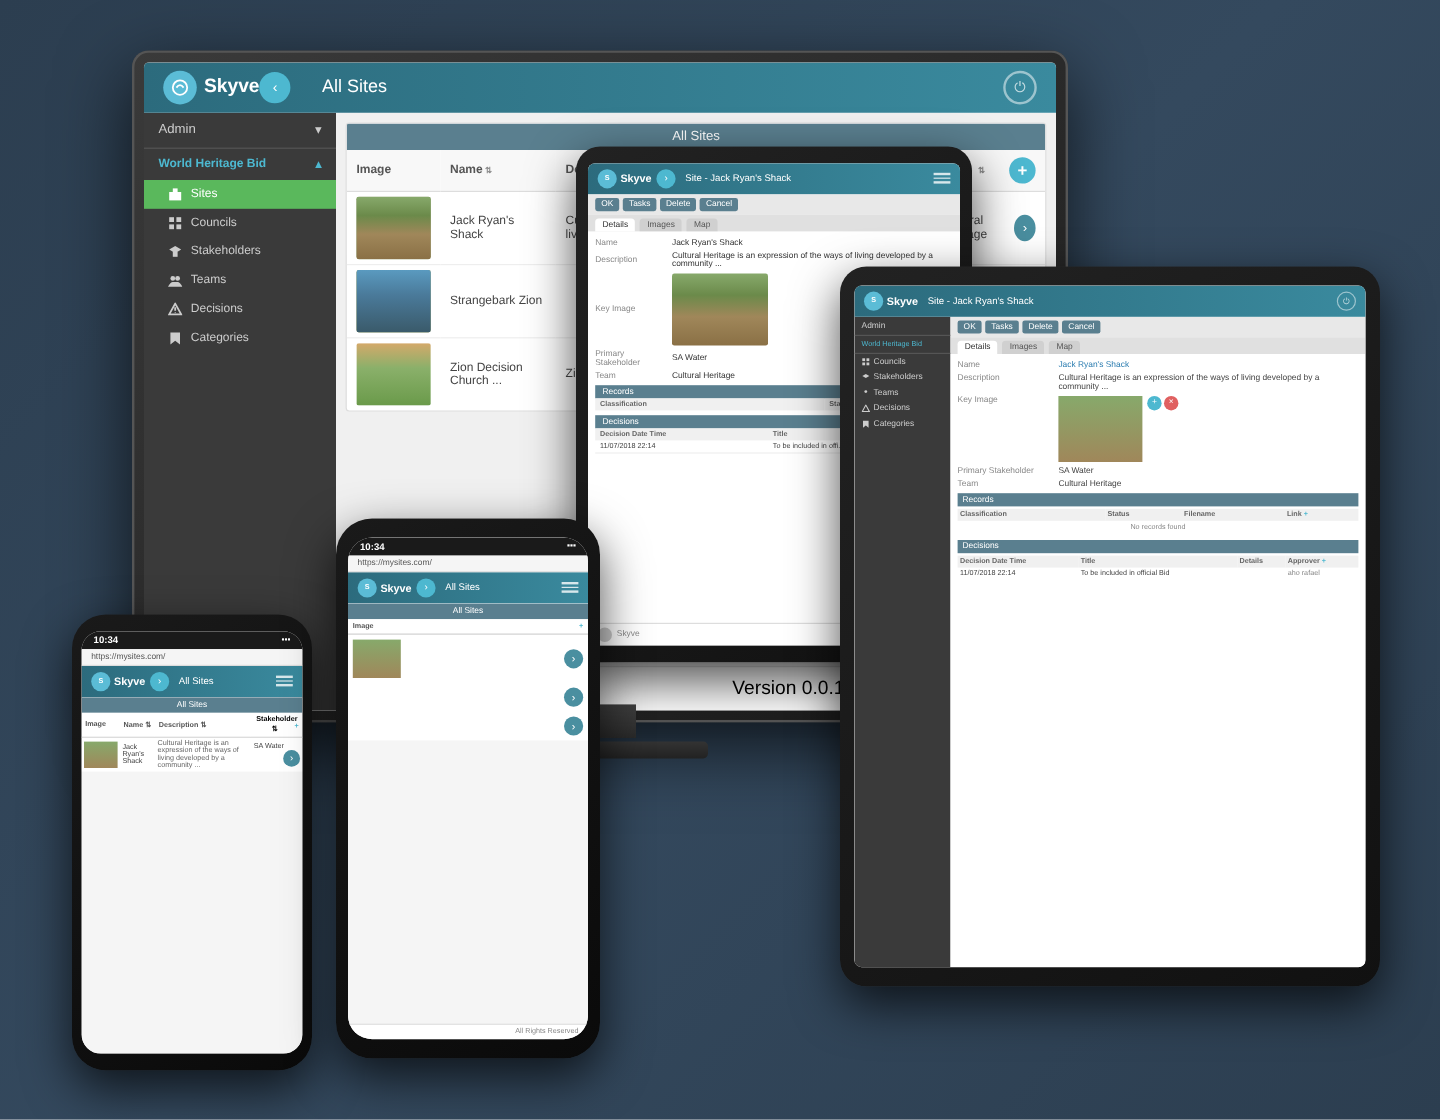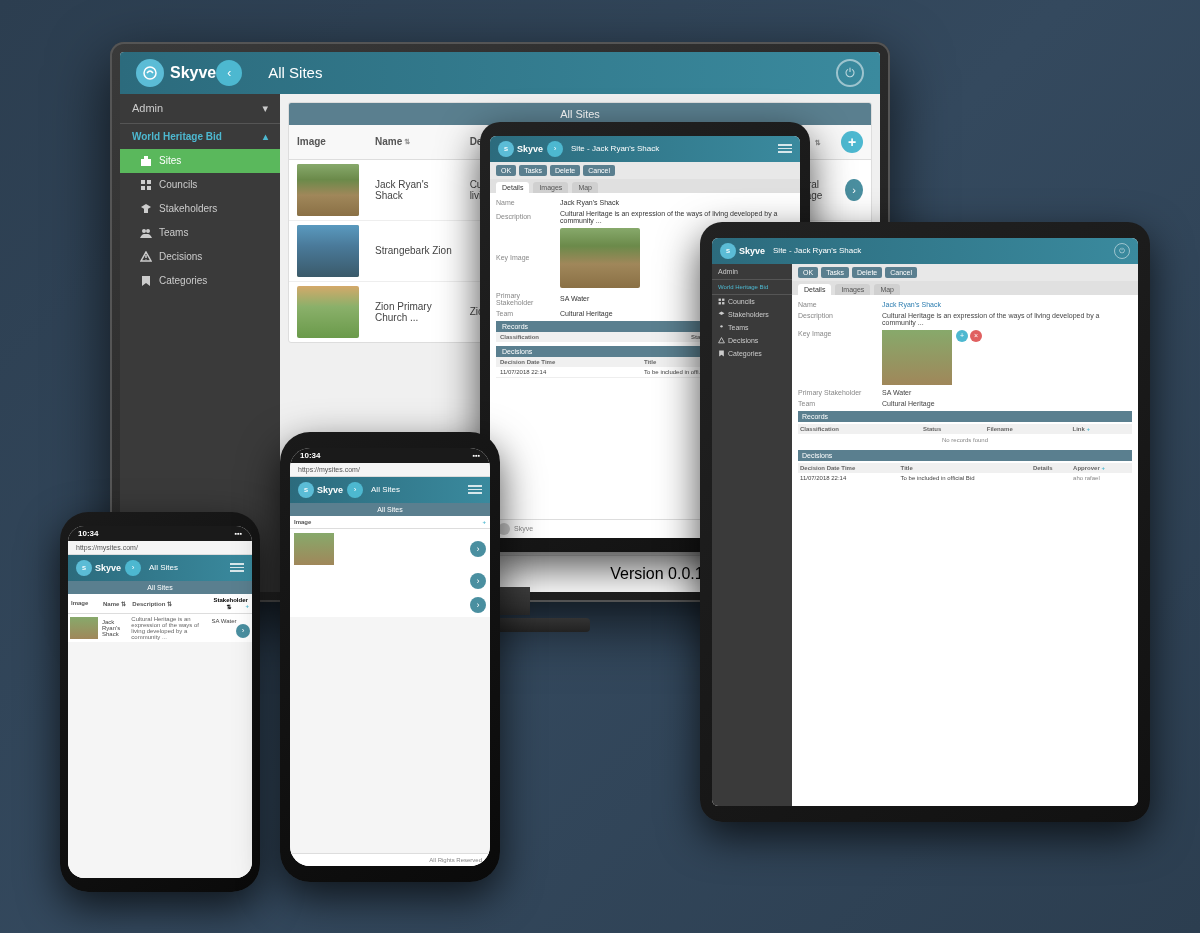--- a/index.html
+++ b/index.html
@@ -760,21 +760,21 @@
                           <div class="nav-btn">›</div>
                         </div>
                       </td>
                     </tr>
                     <tr>
                       <td>
                         <div class="table-img">
                             <div class="img-painting"></div>
                           </div>
                       </td>
-                      <td>Zion Primary Church ...</td>
+                      <td>Zion Decision Church ...</td>
                       <td>Zion church, built 1864. Protest...</td>
                       <td></td>
                       <td>
                         <div style="display:flex;align-items:center;justify-content:space-between">
                           <span>Cultural Heritage</span>
                           <div class="nav-btn">›</div>
                         </div>
                       </td>
                     </tr>
                   </tbody>

